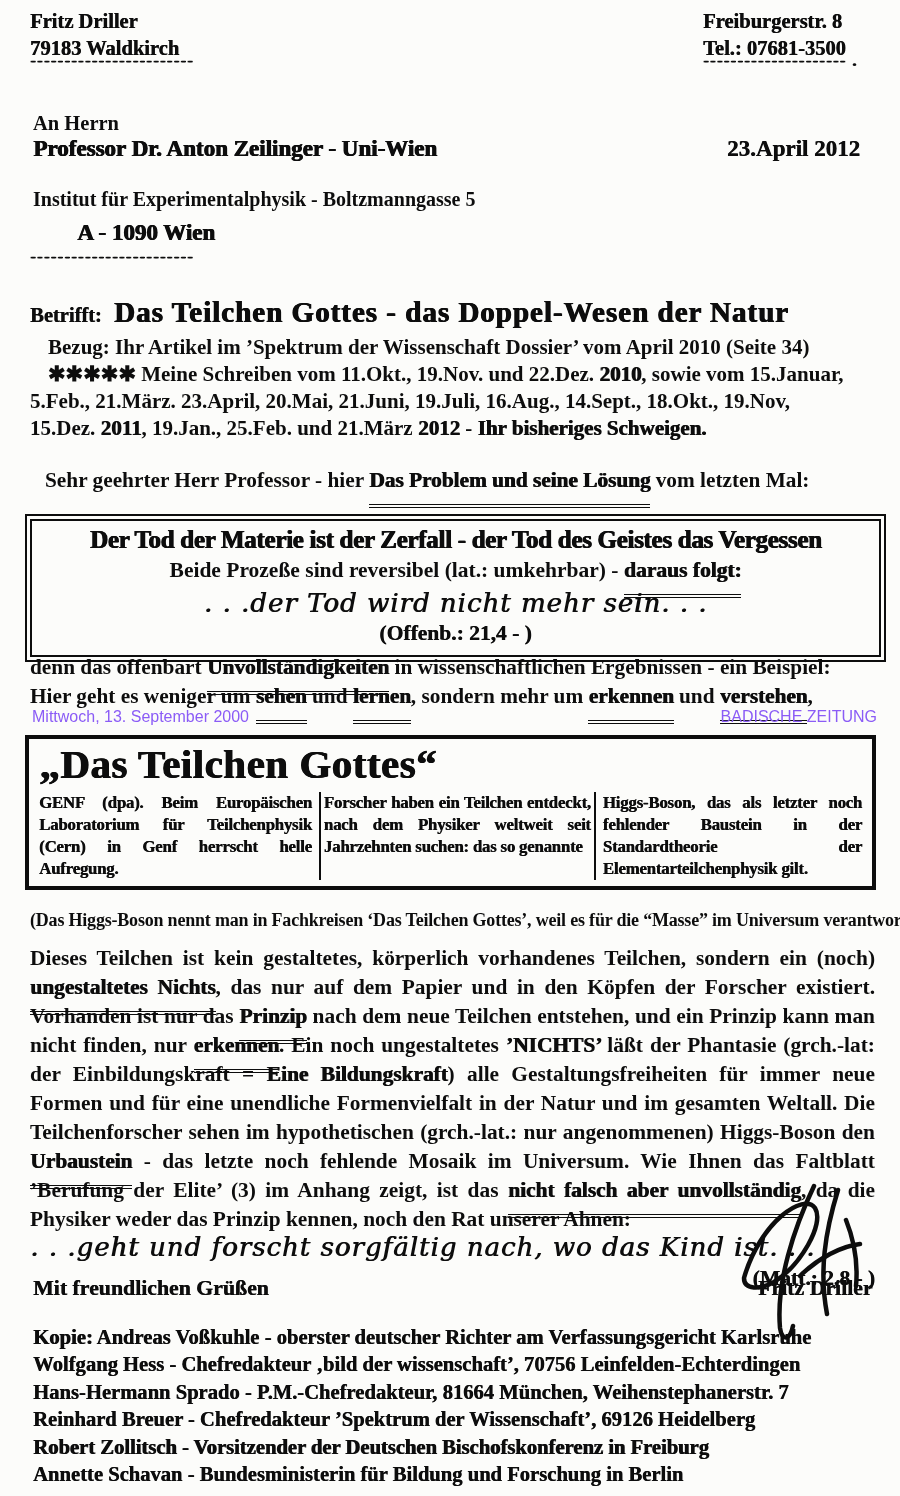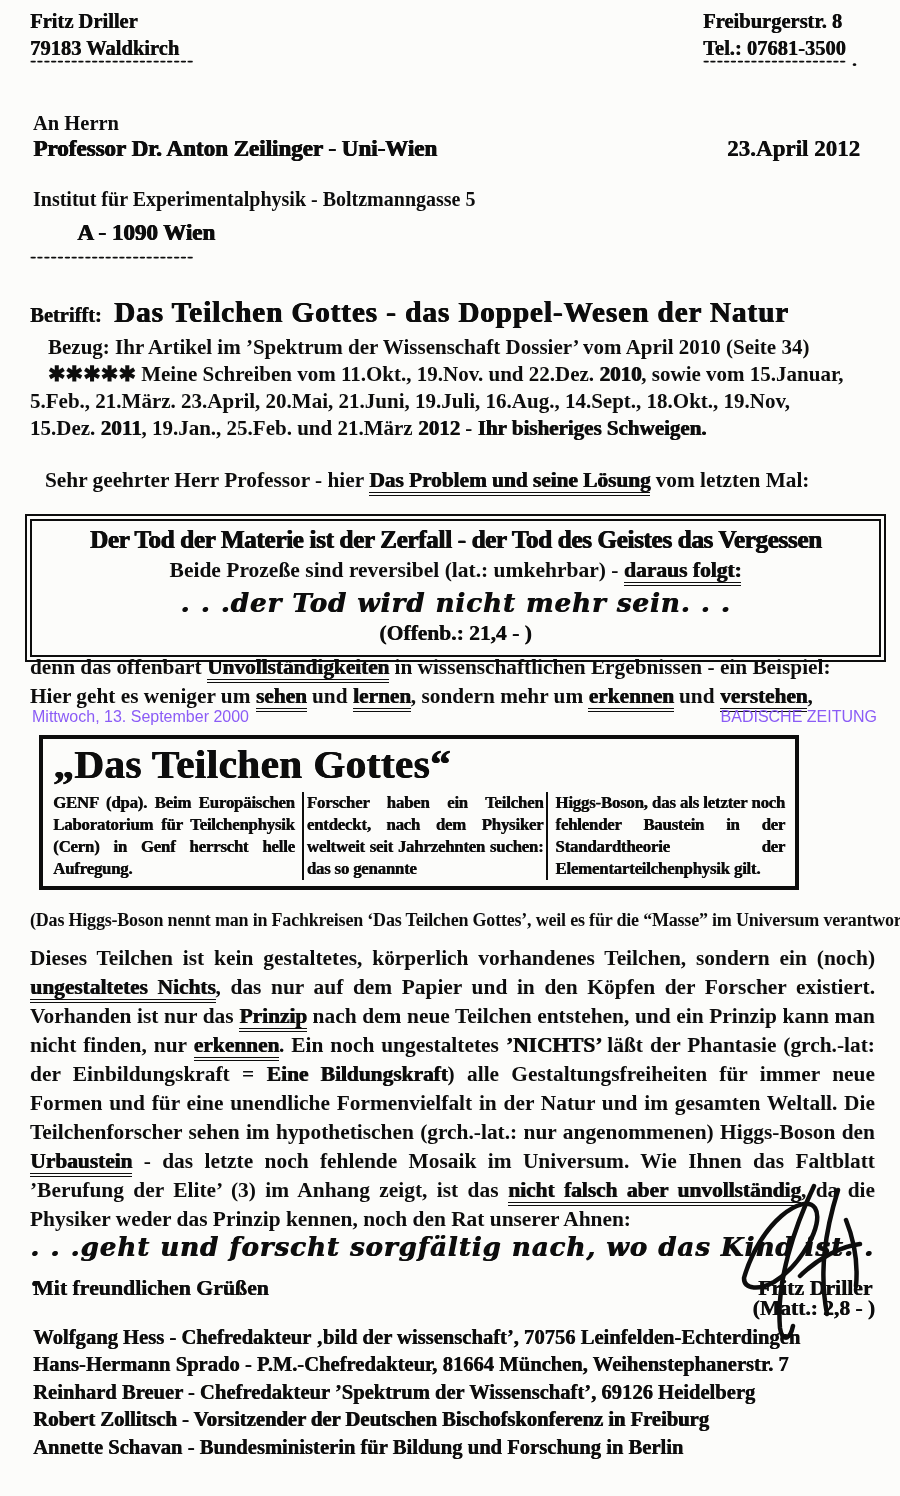--- a/index.html
+++ b/index.html
@@ -10,28 +10,28 @@
     font-family:"Liberation Serif", serif; font-weight:700;
   }
   .abs { position:absolute; }
   .t  { font-family:"Liberation Serif", serif; font-weight:700; color:#0d0d0d; }
   .heavy  { text-shadow:0.5px 0 0 currentColor; }
   .xheavy { text-shadow:1px 0 0 currentColor, 0.5px 0.3px 0 currentColor; }
   .sans { font-family:"Liberation Sans", sans-serif; font-weight:400; }
   .dashes { font-size:16px; letter-spacing:1.5px; text-shadow:1px 0 0 currentColor; white-space:nowrap; }
   .seg-p  { }
   .seg-b  { text-shadow:0.8px 0 0 currentColor; }
-  .seg-bu { text-shadow:0.8px 0 0 currentColor; border-bottom:4px double currentColor; padding-bottom:0px; }
-  .script { font-family:"DejaVu Serif", serif; font-style:italic; font-weight:700;
+  .seg-bu { text-shadow:0.8px 0 0 currentColor; border-bottom:4px double currentColor; padding-bottom:12px; }
+  .script { font-family:"DejaVu Serif", serif; font-style:italic; font-weight:400;
             text-shadow:0.8px 0 0 currentColor; letter-spacing:1px; }
   
   #motto-box { left:25px; top:514px; width:851px; border:2px solid #0d0d0d; padding:3px; }
   #motto-box .inner { border:2px solid #0d0d0d; text-align:center; padding:5px 6px 9px 6px; }
   
-  #np-box { left:25px; top:735px; width:760px; border:4px solid #0d0d0d; padding:2px 10px 6px 10px; box-sizing:border-box;margin-left:14px; }
+  #np-box { left:25px; top:735px; width:851px; border:4px solid #0d0d0d; padding:2px 10px 6px 10px; box-sizing:border-box; }
   #np-cols { display:flex; margin-top:5px; }
   .np-col { text-align:justify; font-size:16.8px; line-height:22px; letter-spacing:-0.2px; }
   .np-col + .np-col { border-left:2px solid #0d0d0d; }
   #np-col1 { width:282px; padding-right:7px; }
   #np-col2 { width:276px; padding:0 3px; }
   #np-col3 { width:268px; padding-left:7px; }
 </style>
 </head>
 <body>
 
@@ -114,20 +114,21 @@
     <g fill="none" stroke="#0d0d0d" stroke-width="4.5" stroke-linecap="round">
       <path d="M96,6 C76,48 58,102 62,148 C64,162 72,160 75,146"></path>
       <path d="M26,98 C42,42 86,12 97,28 C107,44 82,86 56,102 C42,110 26,110 26,98"></path>
       <path d="M120,10 C107,52 101,92 109,134"></path>
       <path d="M82,96 C100,78 124,66 142,64"></path>
       <path d="M128,40 C136,60 140,84 138,106"></path>
     </g>
   </svg>
 
   <div class="abs t heavy" style="left:33px; top:1324px; width:845px; font-size:20.6px; line-height:27.4px;">
+    <div style="white-space:nowrap;"><span class="seg-b">Kopie: </span><span class="seg-p">Andreas Voßkuhle - oberster deutscher Richter am Verfassungsgericht Karlsruhe</span></div>
     <div style="white-space:nowrap;"><span class="seg-p">Wolfgang Hess - Chefredakteur ‚bild der wissenschaft’, 70756 Leinfelden-Echterdingen</span></div>
     <div style="white-space:nowrap;"><span class="seg-p">Hans-Hermann Sprado - P.M.-Chefredakteur, 81664 München, Weihenstephanerstr. 7</span></div>
     <div style="white-space:nowrap;"><span class="seg-p">Reinhard Breuer - Chefredakteur ’Spektrum der Wissenschaft’, 69126 Heidelberg</span></div>
     <div style="white-space:nowrap;"><span class="seg-b">Robert Zollitsch - Vorsitzender der Deutschen Bischofskonferenz in Freiburg</span></div>
     <div style="white-space:nowrap;"><span class="seg-p">Annette Schavan - Bundesministerin für Bildung und Forschung in Berlin</span></div>
   </div>
 
 </div>
 
 </body></html>

